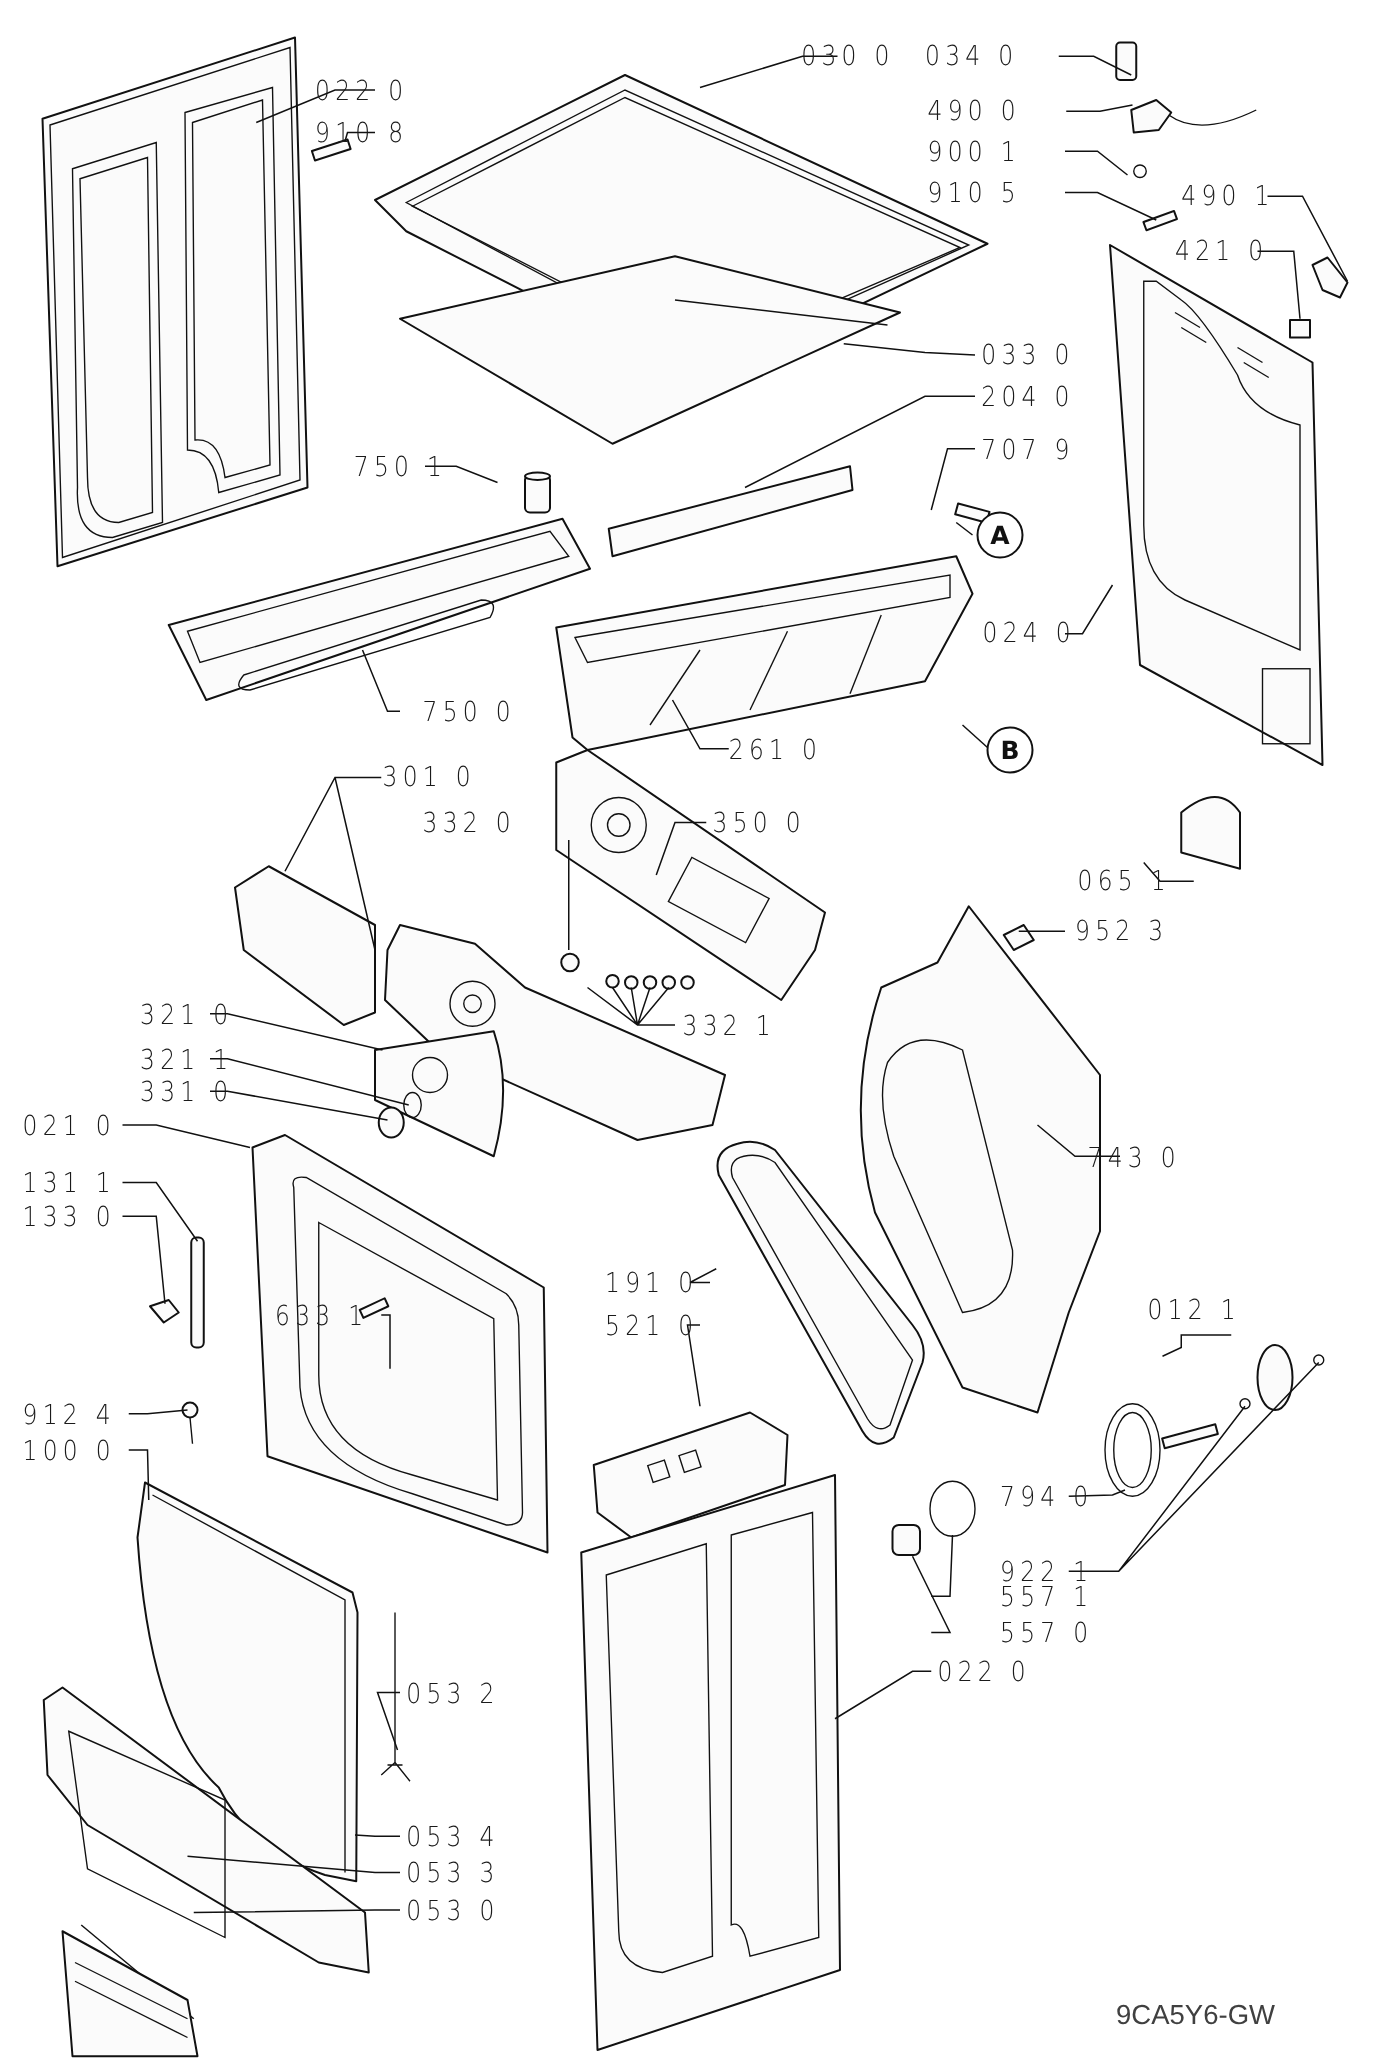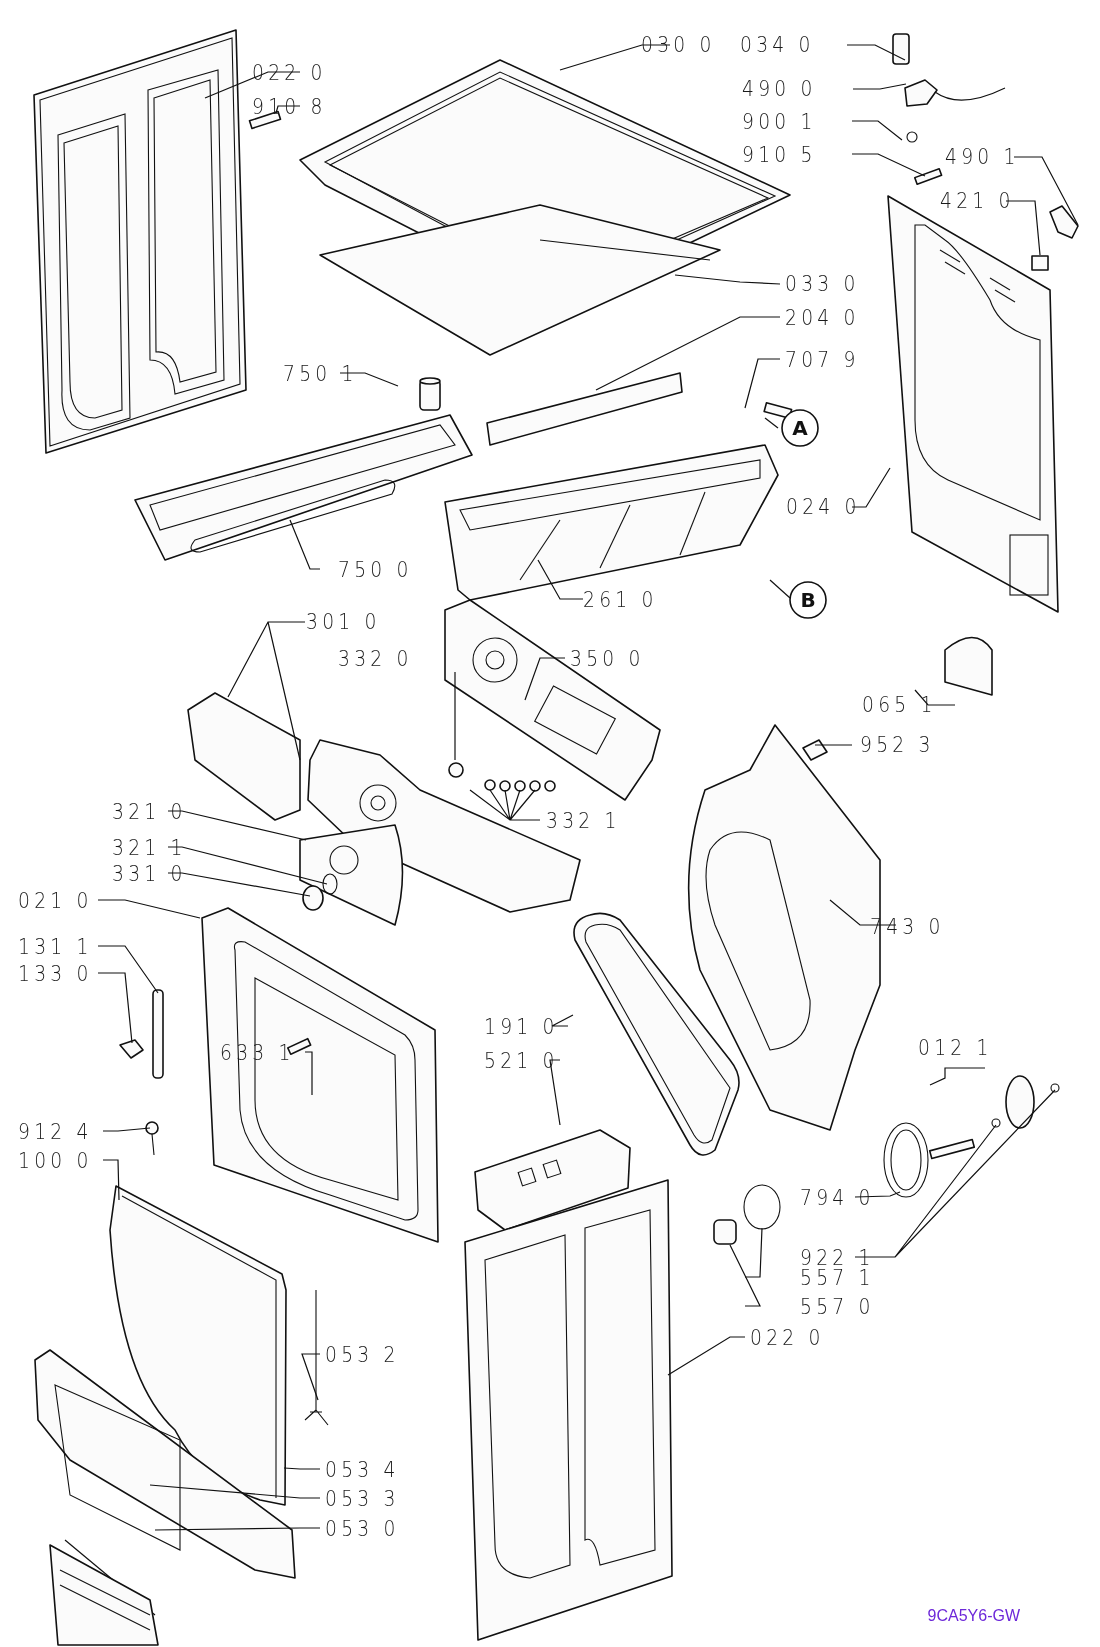--- a/index.html
+++ b/index.html
@@ -4,21 +4,21 @@
 <style>
   html, body { margin: 0; padding: 0; background: #ffffff; }
   body { width: 1100px; height: 1647px; position: relative; overflow: hidden; font-family: "DejaVu Sans Mono", monospace; }
   #diagram { position: absolute; left: 0; top: 0; width: 1100px; height: 1647px; }
   .lbl { font-family: "DejaVu Sans", sans-serif; font-size: 22px; letter-spacing: 5px; fill: #1a1a1a; font-weight: 300; transform: scaleX(0.85); transform-box: fill-box; }
   .part { fill: #fbfbfb; stroke: #111; stroke-width: 1.6; stroke-linejoin: round; }
   .thin { fill: none; stroke: #111; stroke-width: 1.1; }
   .leader { fill: none; stroke: #111; stroke-width: 1.2; }
   .callout-circle { fill: #fff; stroke: #111; stroke-width: 1.6; }
   .callout-text { font-family: "DejaVu Sans", sans-serif; font-size: 20px; font-weight: bold; fill: #111; }
-  .model { position: absolute; right: 80px; bottom: 22px; font-family: "Liberation Sans", sans-serif; font-size: 16px; color: #6d28d9; }
+  .model { position: absolute; right: 80px; bottom: 22px; font-family: "Liberation Sans", sans-serif; font-size: 22px; color: #404040; }
 </style>
 </head>
 <body>
 
 <svg id="diagram" viewBox="0 0 1100 1647" xmlns="http://www.w3.org/2000/svg">
 
   <g>
     <polygon class="part" points="34,95 236,30 246,390 46,453"></polygon>
     <polygon class="thin" points="40,100 232,38 240,384 50,446"></polygon>
     <path class="thin" d="M58,135 L125,114 L130,418 L90,430 Q60,430 62,390 Z"></path>

